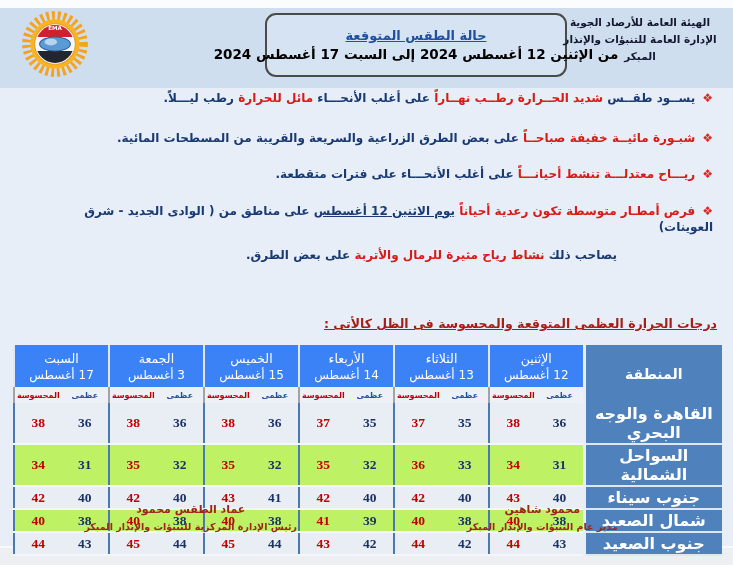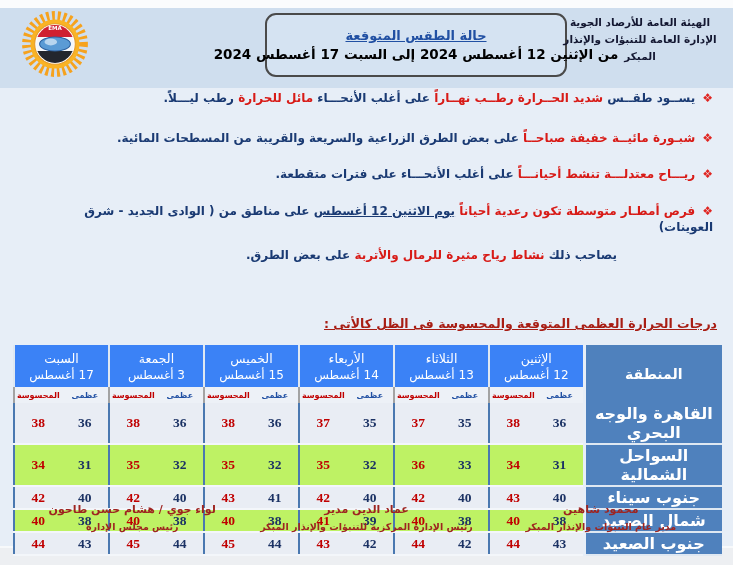--- a/index.html
+++ b/index.html
@@ -252,21 +252,17 @@
         </tr>
       </tbody>
   </table>
 
   <div class="sigs">
       <div class="sig">
         <div class="name">محمود شاهين</div>
         <div class="role">مدير عام التنبؤات والإنذار المبكر</div>
       </div>
       <div class="sig">
-        <div class="name">عماد الدين مدير</div>
+        <div class="name">عماد الطقس محمود</div>
         <div class="role">رئيس الإدارة المركزية للتنبؤات والإنذار المبكر</div>
-      </div>
-      <div class="sig">
-        <div class="name">لواء جوي / هشام حسن طاحون</div>
-        <div class="role">رئيس مجلس الإدارة</div>
       </div>
     </div>
 </div>
 
 </body></html>

